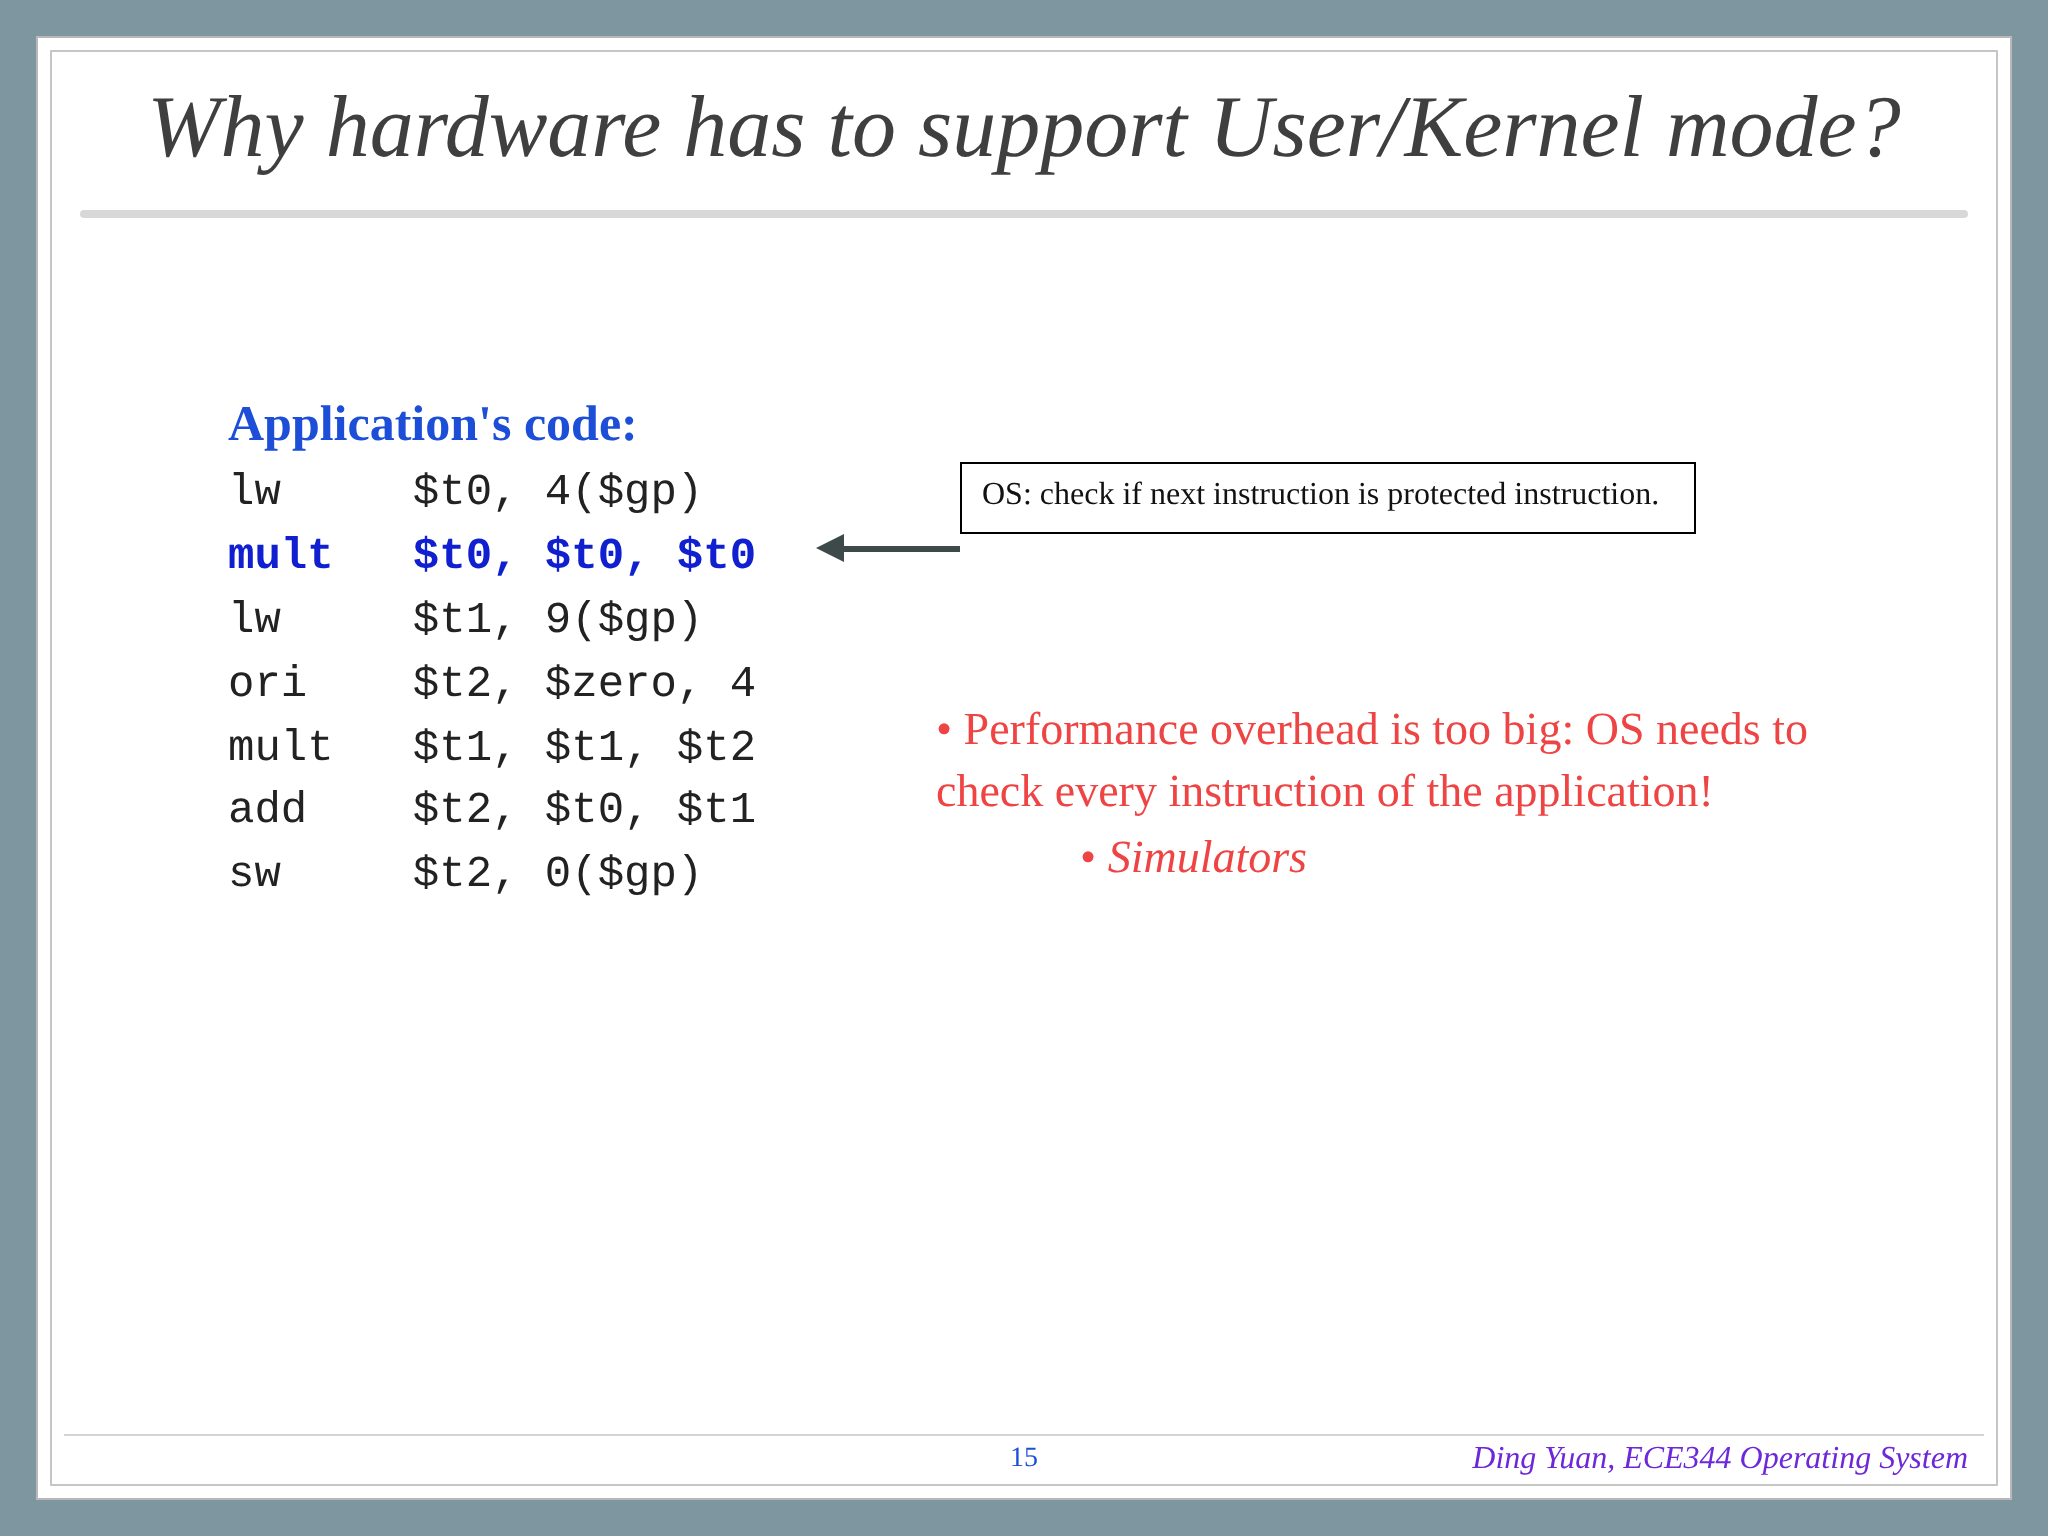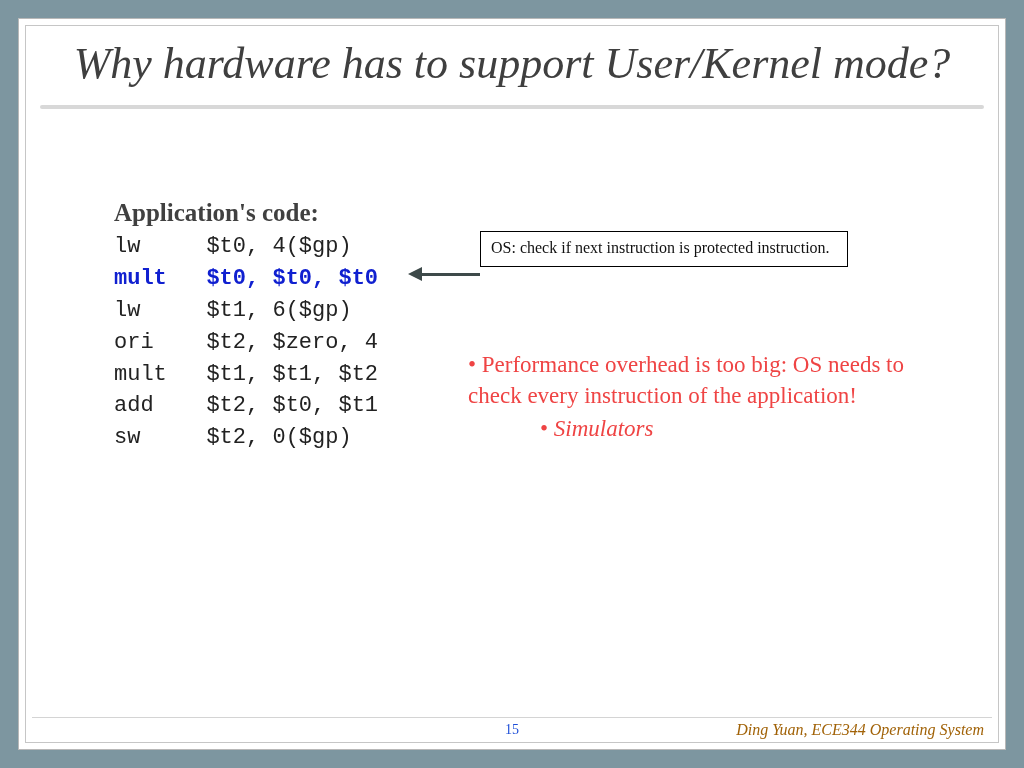--- a/index.html
+++ b/index.html
@@ -47,21 +47,21 @@
   .code-block {
     position: absolute;
     left: 88px;
     top: 90px;
     font-family: Georgia, serif;
   }
   .code-heading {
     font-family: Georgia, "Times New Roman", serif;
     font-weight: 700;
     font-size: 25px;
-    color: #404040;
+    color: #1d4ed8;
     margin-bottom: 4px;
   }
   .code-lines {
     font-family: "Courier New", Courier, monospace;
     font-size: 22px;
     line-height: 1.45;
     color: #222;
     white-space: pre;
   }
   .line2 { color: #1020d0; font-weight: 700; }
@@ -135,40 +135,40 @@
     font-family: Georgia, serif;
     font-size: 14px;
     color: #1d4ed8;
   }
   .credit {
     position: absolute;
     bottom: 3px;
     right: 14px;
     font-family: "Brush Script MT", "Comic Sans MS", cursive;
     font-size: 16px;
-    color: #a16207;
+    color: #6d28d9;
     font-style: italic;
   }
 </style>
 </head>
 <body>
 
 <div class="outer-frame">
   <div class="inner-frame">
 
     <div class="title">Why hardware has to support User/Kernel mode?</div>
     <div class="rule"></div>
 
     <div class="content">
 
       <div class="code-block">
         <div class="code-heading">Application's code:</div>
         <div class="code-lines"><span>lw     $t0, 4($gp)</span>
 <span class="line2">mult   $t0, $t0, $t0</span>
-<span>lw     $t1, 6($gp)</span>
+<span>lw     $t1, 9($gp)</span>
 <span>ori    $t2, $zero, 4</span>
 <span>mult   $t1, $t1, $t2</span>
 <span>add    $t2, $t0, $t1</span>
 <span>sw     $t2, 0($gp)</span></div>
       </div>
 
       <div class="arrow">
         <div class="arrow-line"></div>
         <div class="arrow-head"></div>
       </div>

